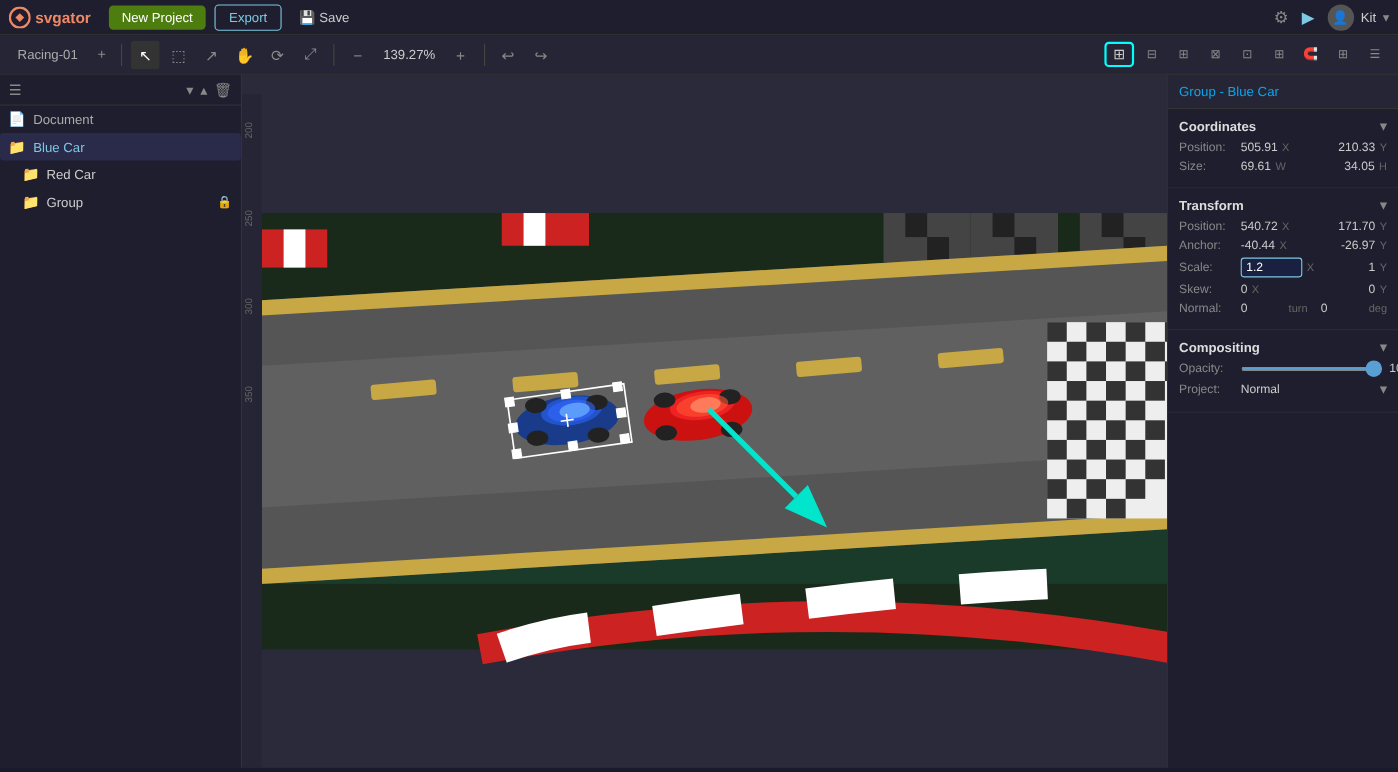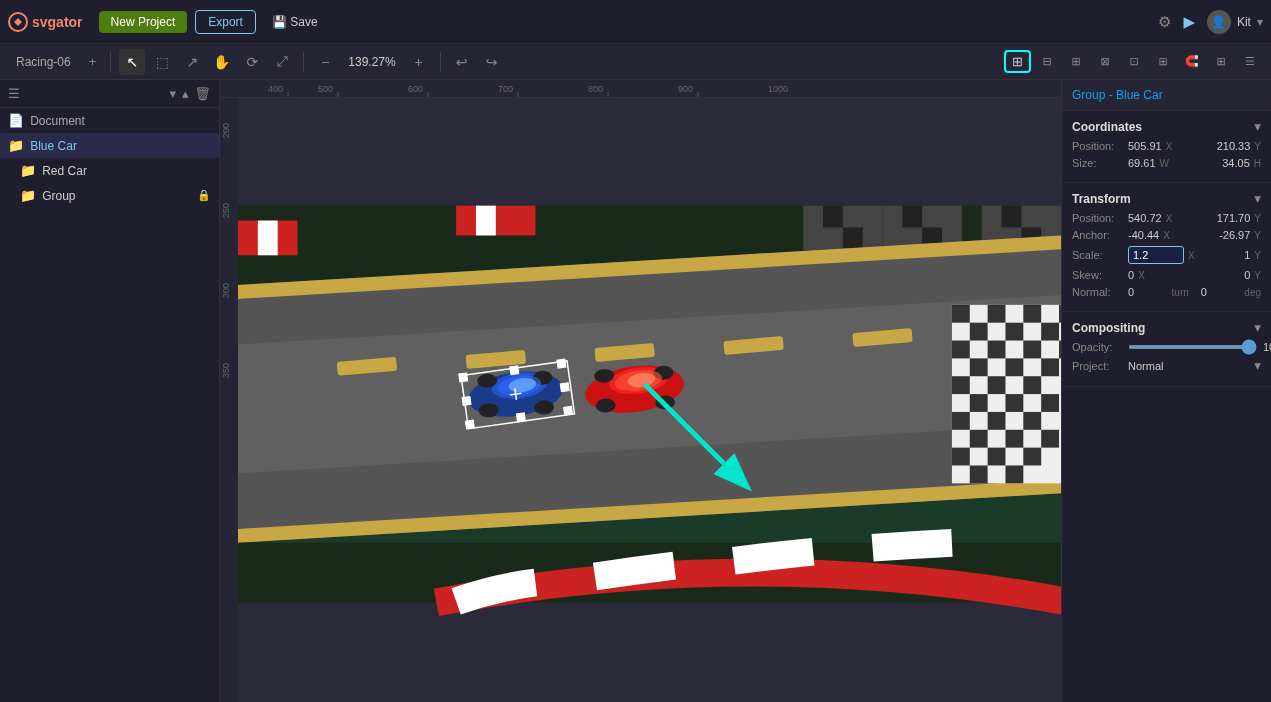--- a/index.html
+++ b/index.html
@@ -1,19 +1,19 @@
 <!DOCTYPE html>
 <html><head>
   <meta charset="utf-8">
   <style>
     * { box-sizing: border-box; margin: 0; padding: 0; }
     body { background: #1a1a2e; color: #ccc; font-family: 'Segoe UI', Arial, sans-serif; font-size: 12px; overflow: hidden; width: 1271px; height: 702px; }
 
     
-    #topbar { display: flex; align-items: center; background: #1e1e2e; border-bottom: 1px solid #333; height: 44px; padding: 0 8px; gap: 8px; }
+    #topbar { display: flex; align-items: center; background: #1e1e2e; border-bottom: 1px solid #333; height: 32px; padding: 0 8px; gap: 8px; }
     #topbar .logo { color: #e86; font-weight: bold; font-size: 14px; display: flex; align-items: center; gap: 4px; margin-right: 8px; }
     #topbar .logo svg { width: 20px; height: 20px; }
     .btn-new { background: #4d7c0f; color: #fff; border: none; border-radius: 4px; padding: 4px 12px; cursor: pointer; font-size: 12px; }
     .btn-export { background: transparent; color: #7ec8e3; border: 1px solid #7ec8e3; border-radius: 4px; padding: 4px 12px; cursor: pointer; font-size: 12px; }
     .btn-save { background: transparent; color: #ccc; border: none; padding: 4px 8px; cursor: pointer; font-size: 12px; display: flex; align-items: center; gap: 4px; }
     .topbar-right { margin-left: auto; display: flex; align-items: center; gap: 12px; }
     .user-area { display: flex; align-items: center; gap: 6px; color: #ccc; font-size: 12px; }
     .avatar { width: 24px; height: 24px; border-radius: 50%; background: #555; display: flex; align-items: center; justify-content: center; }
 
     
@@ -83,21 +83,21 @@
     <span style="color:#7ec8e3;cursor:pointer;font-size:15px;">▶</span>
     <div class="user-area">
       <div class="avatar">👤</div>
       <span>Kit</span>
       <span style="color:#888;cursor:pointer;">▾</span>
     </div>
   </div>
 </div>
 
 <div id="toolbar2">
-  <span class="tab-label">Racing-06</span>
+  <span class="tab-label">Racing-01</span>
   <button class="tab-btn">+</button>
   <div class="toolbar-sep"></div>
   <button class="toolbar-tool active">↖</button>
   <button class="toolbar-tool">⬚</button>
   <button class="toolbar-tool">↗</button>
   <button class="toolbar-tool">✋</button>
   <button class="toolbar-tool">⟳</button>
   <button class="toolbar-tool">⤢</button>
   <div class="toolbar-sep"></div>
   <button class="toolbar-tool">−</button>
@@ -149,41 +149,20 @@
 
     <div class="sidebar-item" style="padding-left: 20px;">
       <span style="font-size:13px; color:#888;">📁</span>
       <span class="item-label">Group</span>
       <span class="lock-icon">🔒</span>
     </div>
   </div>
 
   <div id="canvas-area">
 
-    <div id="ruler-h">
-      <svg width="100%" height="18" style="position:absolute;top:0;left:18px;">
-        <rect width="100%" height="18" fill="#252535"></rect>
-
-        <g fill="#666" font-size="9" font-family="Arial">
-          <text x="30" y="12">400</text>
-            <line x1="50" y1="12" x2="50" y2="18" stroke="#555"></line>
-          <text x="80" y="12">500</text>
-            <line x1="100" y1="12" x2="100" y2="18" stroke="#555"></line>
-          <text x="170" y="12">600</text>
-            <line x1="190" y1="12" x2="190" y2="18" stroke="#555"></line>
-          <text x="260" y="12">700</text>
-            <line x1="280" y1="12" x2="280" y2="18" stroke="#555"></line>
-          <text x="350" y="12">800</text>
-            <line x1="370" y1="12" x2="370" y2="18" stroke="#555"></line>
-          <text x="440" y="12">900</text>
-            <line x1="460" y1="12" x2="460" y2="18" stroke="#555"></line>
-          <text x="530" y="12">1000</text>
-        </g>
-      </svg>
-    </div>
 
     <div id="ruler-v">
       <svg width="18" height="100%">
         <rect width="18" height="100%" fill="#252535"></rect>
         <g fill="#666" font-size="9" font-family="Arial">
           <text x="9" y="40" transform="rotate(-90,9,40)">200</text>
           <text x="9" y="120" transform="rotate(-90,9,120)">250</text>
           <text x="9" y="200" transform="rotate(-90,9,200)">300</text>
           <text x="9" y="280" transform="rotate(-90,9,280)">350</text>
         </g>

